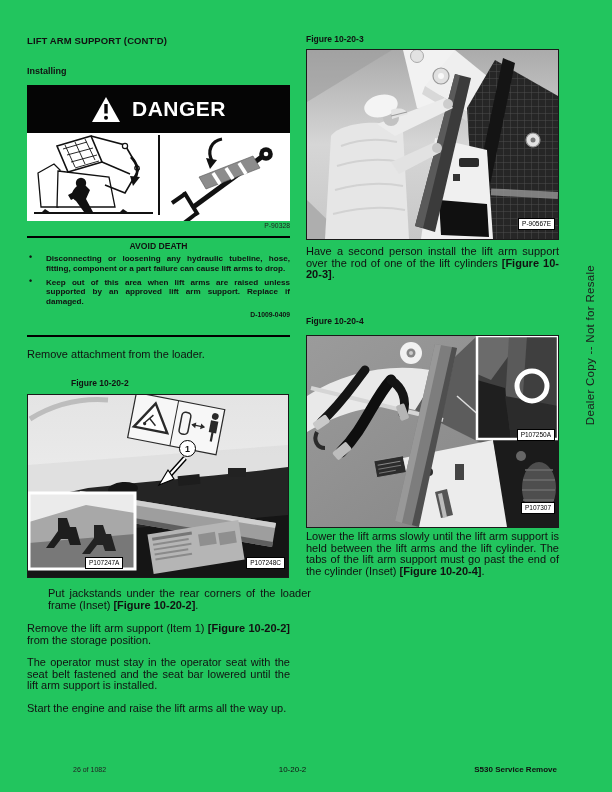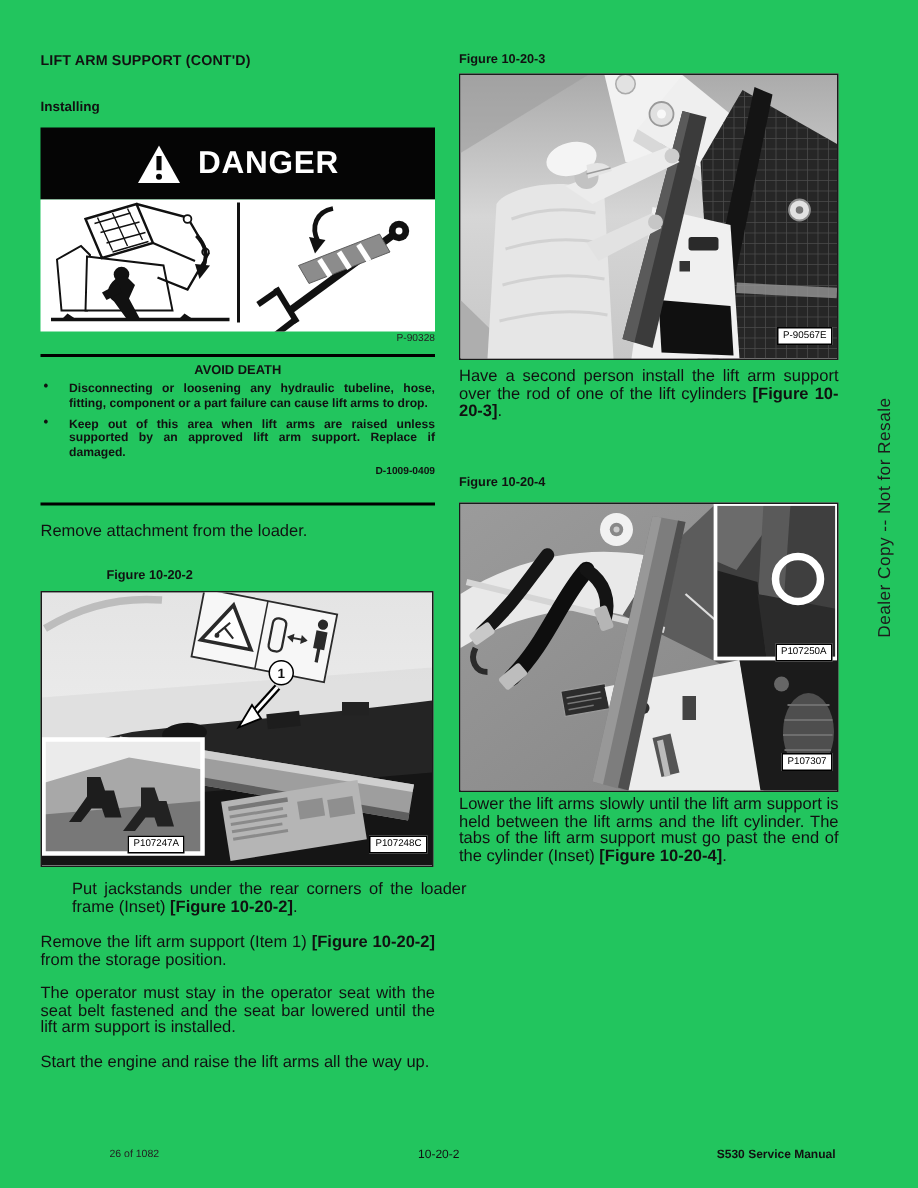--- a/index.html
+++ b/index.html
@@ -307,15 +307,15 @@
   </div>
 
   <div class="abs para" style="left:306px;top:531px;width:253px;">
     <span>Lower the lift arms slowly until the lift arm support is held between the lift arms and the lift cylinder. The tabs of the lift arm support must go past the end of the cylinder (Inset) </span><span class="bold">[Figure 10-20-4]</span><span>.</span>
   </div>
 
   <div class="abs watermark">Dealer Copy -- Not for Resale</div>
 
   <div class="abs footer-left">26 of 1082</div>
   <div class="abs footer-center">10-20-2</div>
-  <div class="abs footer-right">S530 Service Manual</div>
+  <div class="abs footer-right">S530 Service Remove</div>
 
 </div>
 
 </body></html>

